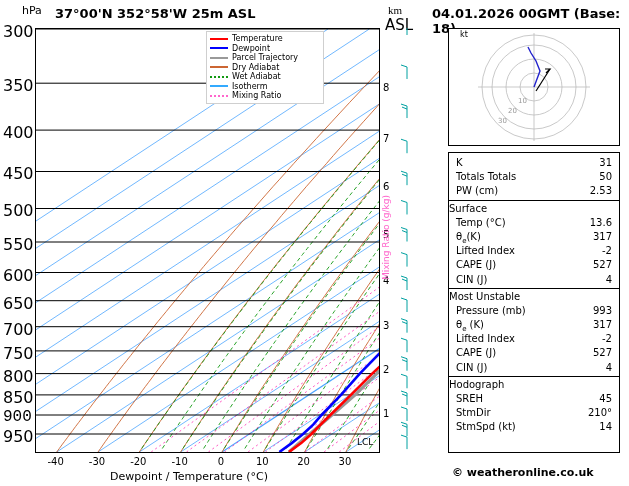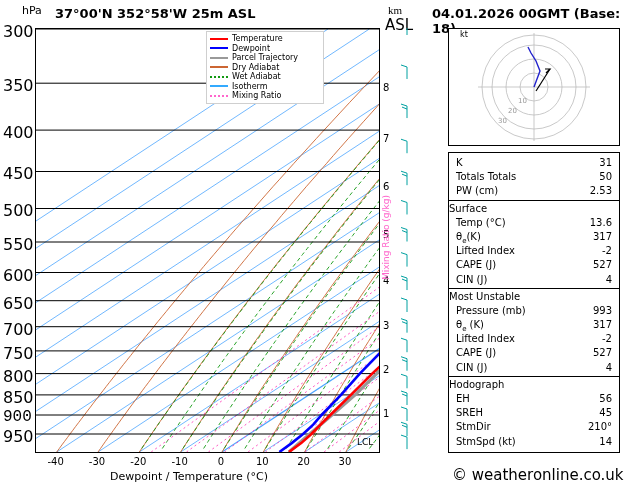--- a/index.html
+++ b/index.html
@@ -33,21 +33,21 @@
   #hodo-box{left:448px;top:28px;width:172px;height:118px;border:1px solid #000;background:#fff;box-sizing:border-box;}
   #hodo-kt{left:460px;top:30px;font-size:8px;color:#000;}
   
   #info-box{left:448px;top:152px;width:172px;height:301px;border:1px solid #000;background:#fff;box-sizing:border-box;font-size:10px;color:#000;}
   .inf-row{display:flex;justify-content:space-between;padding:0 7px;height:14.2px;line-height:14.2px;}
   .inf-row .k{white-space:nowrap;}
   .inf-row .v{white-space:nowrap;}
   .inf-head{text-align:left;height:14.2px;line-height:14.2px;}
   .hr{height:1px;background:#000;margin:1px 0;}
   
-  #footer-credit{left:452px;top:466px;font-size:15px;color:#000;font-weight:normal;}
+  #footer-credit{left:452px;top:466px;font-size:11px;color:#000;font-weight:bold;}
   sub{font-size:7px;}
 </style>
 </head>
 <body>
 
 <div class="root">
 
   <div class="abs" id="hpa-label">hPa</div>
   <div class="abs" id="station-title">37°00'N 352°58'W 25m ASL</div>
   <div class="abs" id="km-label">km</div>
@@ -386,24 +386,20 @@
         <span class="k">CAPE (J)</span>
         <span class="v">527</span>
       </div>
       <div class="inf-row">
         <span class="k">CIN (J)</span>
         <span class="v">4</span>
       </div>
       <div class="hr"></div>
       <div class="inf-head">Hodograph</div>
       <div class="inf-row">
-        <span class="k">EH</span>
-        <span class="v">56</span>
-      </div>
-      <div class="inf-row">
         <span class="k">SREH</span>
         <span class="v">45</span>
       </div>
       <div class="inf-row">
         <span class="k">StmDir</span>
         <span class="v">210°</span>
       </div>
       <div class="inf-row">
         <span class="k">StmSpd (kt)</span>
         <span class="v">14</span>

